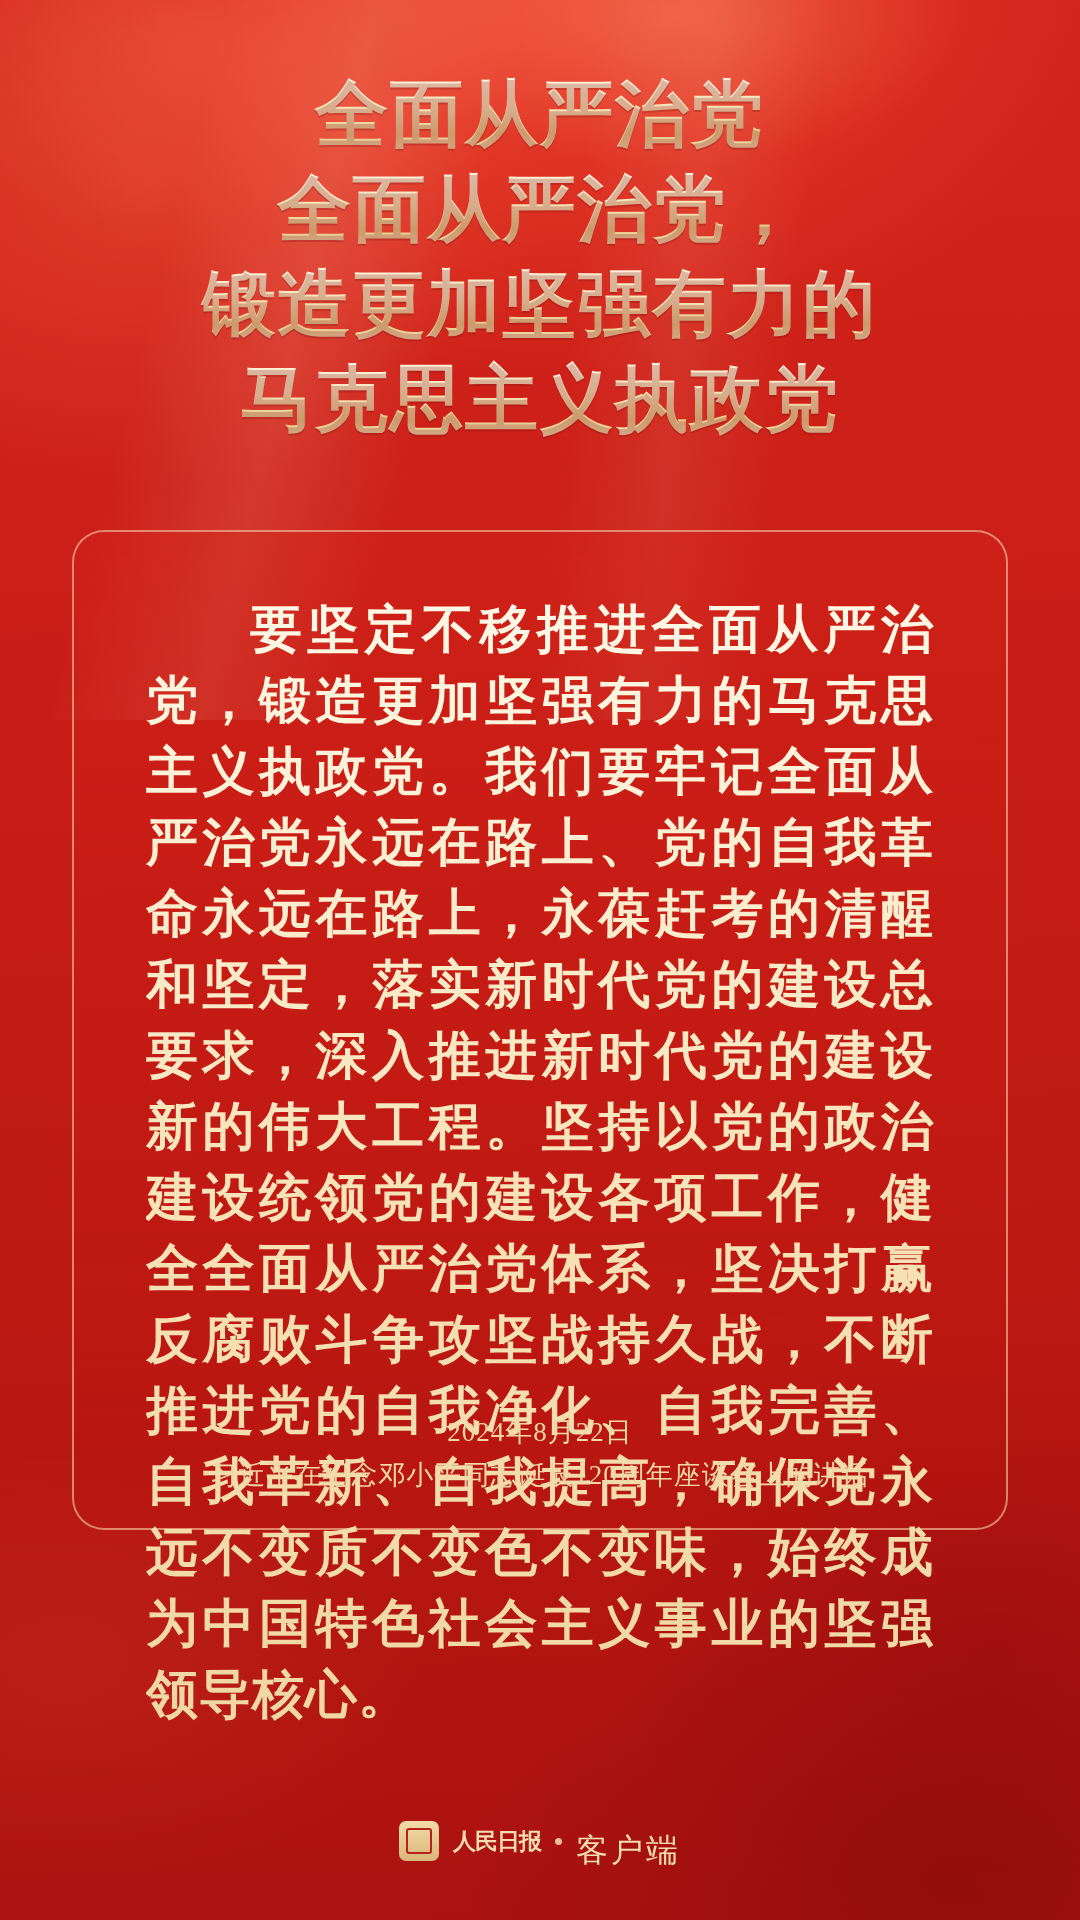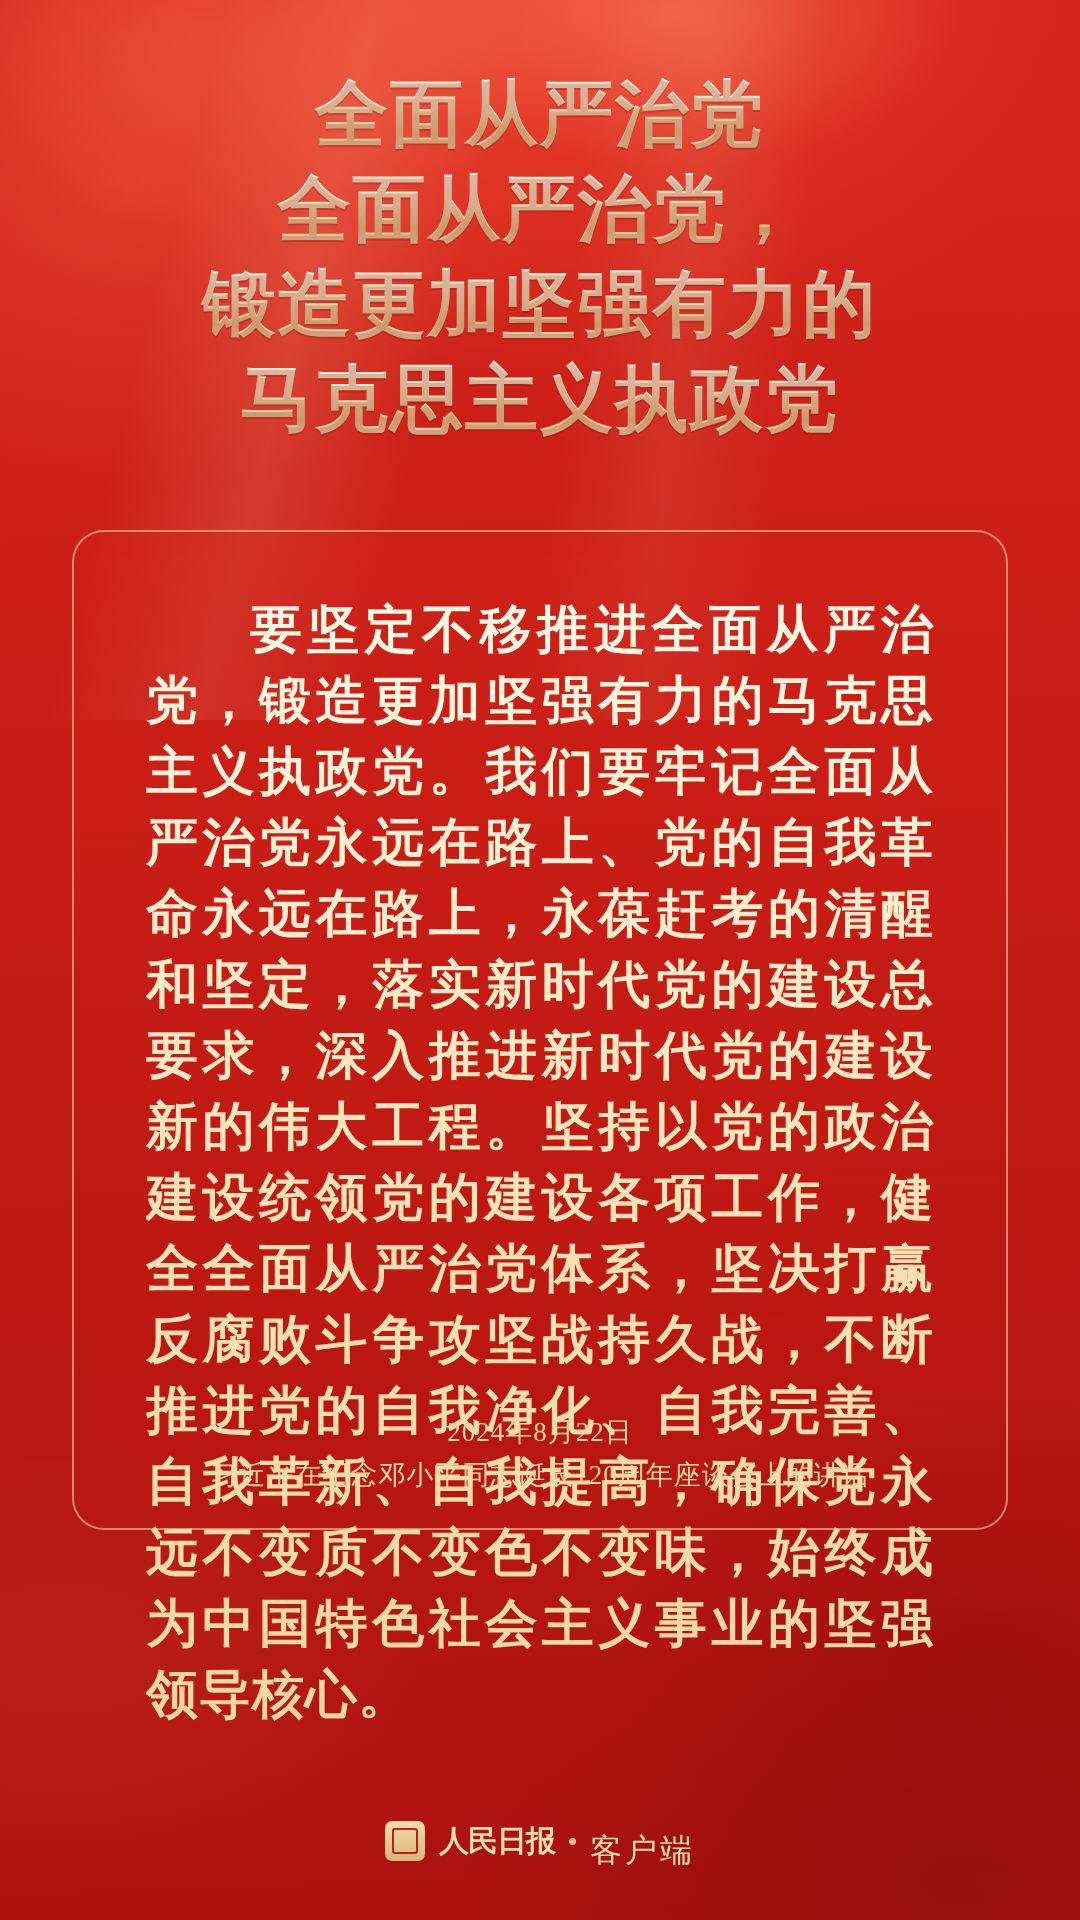--- a/index.html
+++ b/index.html
@@ -130,21 +130,21 @@
     gap: 14px;
   }
   .rmrb-mark {
     display: flex;
     align-items: center;
     gap: 9px;
   }
   .rmrb-mark .glyph {
     font-family: "Liberation Serif", "DejaVu Serif", serif;
     font-weight: bold;
-    font-size: 30px;
+    font-size: 23px;
     color: #f4ddb0;
     letter-spacing: -1px;
     line-height: 1;
   }
   .divider-dot {
     width: 7px; height: 7px;
     border-radius: 50%;
     background: #f4ddb0;
     opacity: .85;
   }

